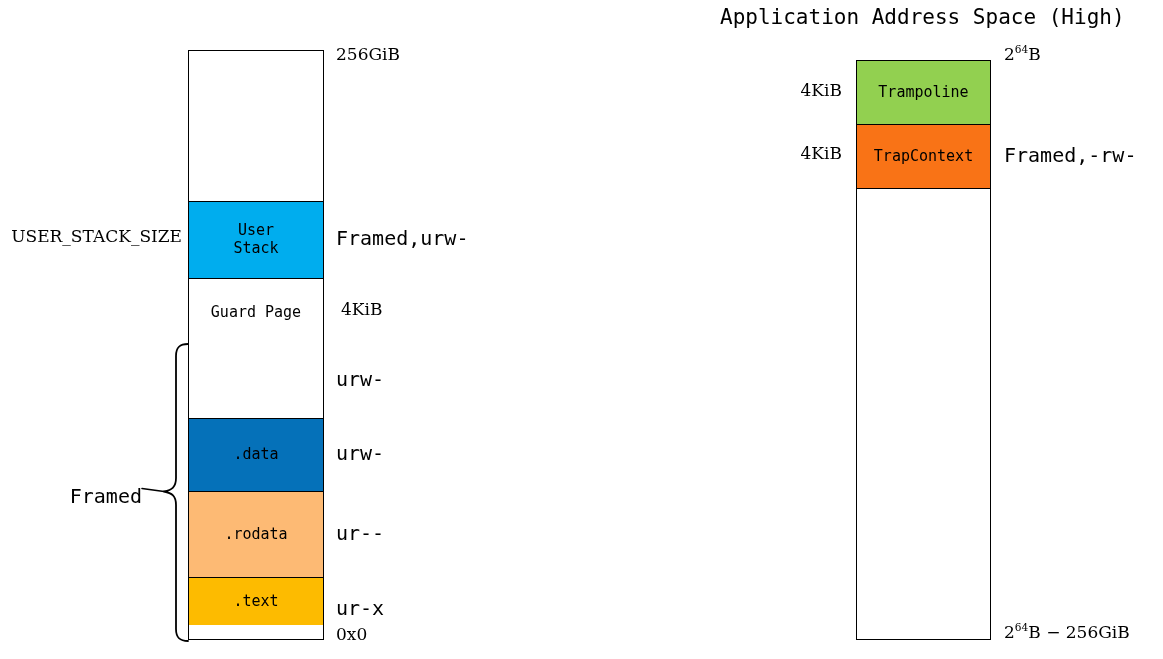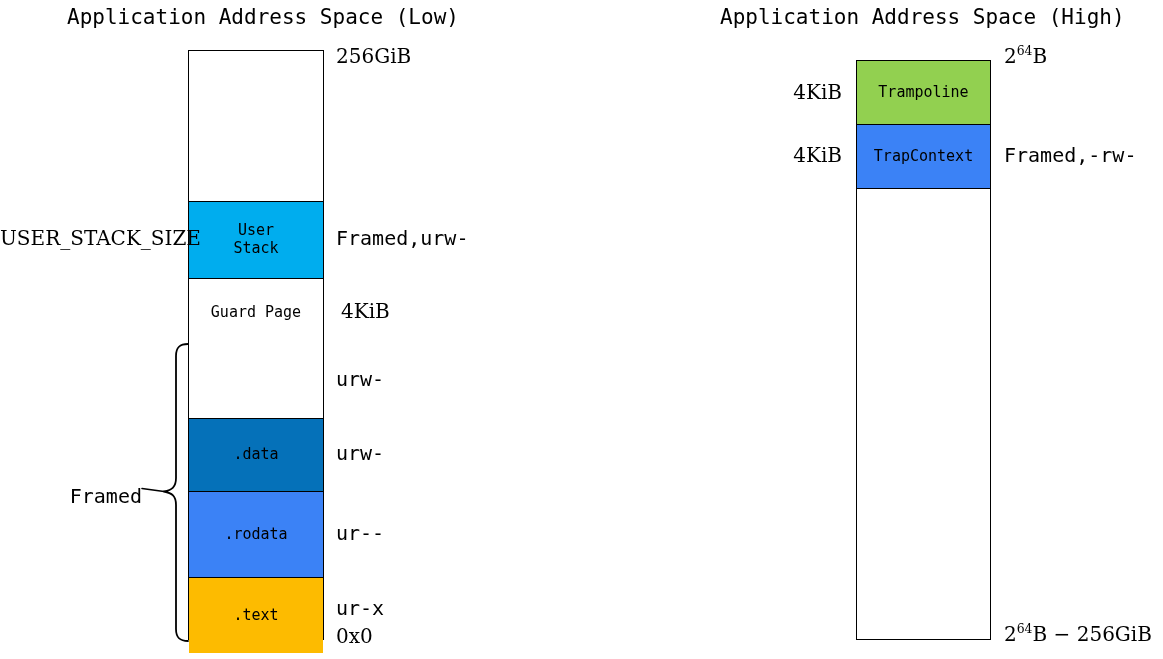--- a/index.html
+++ b/index.html
@@ -54,21 +54,21 @@
     position: absolute;
     white-space: nowrap;
     color: #000000;
   }
   .lbl-mono {
     font-family: "DejaVu Sans Mono", monospace;
     font-size: 20px;
   }
   .lbl-serif {
     font-family: "DejaVu Serif", serif;
-    font-size: 20px;
+    font-size: 17px;
   }
   .right-of {
     text-align: left;
   }
   .left-of {
     text-align: right;
   }
   .brace-wrap {
     position: absolute;
   }
@@ -77,21 +77,20 @@
     vertical-align: super;
     line-height: 0;
   }
   .nowrap { white-space: nowrap; }
 </style>
 </head>
 <body>
 
 <div id="canvas">
 
-  <div class="panel-title" style="left:67px; top:5px;">Application Address Space (Low)</div>
 
   <div class="column" style="left:188px; top:50px; width:136px; height:590px;">
 
     <div class="seg" style="top:0px; height:150px; background:#ffffff;">
       <span></span>
     </div>
 
     <div class="seg bordered-top" style="top:150px; height:77px; background:#00ADEE;">
       <span>
         <span>User</span><br>
@@ -101,25 +100,25 @@
 
     <div class="seg bordered-top" style="top:227px; height:68px; background:#ffffff;">
       <span>Guard Page</span>
     </div>
 
 
     <div class="seg bordered-top" style="top:367px; height:73px; background:#0571B9;">
       <span>.data</span>
     </div>
 
-    <div class="seg bordered-top" style="top:440px; height:86px; background:#3b82f6;">
+    <div class="seg bordered-top" style="top:440px; height:86px; background:#fdba74;">
       <span>.rodata</span>
     </div>
 
-    <div class="seg bordered-top" style="top:526px; height:76px; background:#FDBB00;">
+    <div class="seg bordered-top" style="top:526px; height:48px; background:#FDBB00;">
       <span>.text</span>
     </div>
   </div>
 
   <div class="side-label lbl-serif right-of" style="left:336px; top:44px;">256GiB</div>
 
   <div class="side-label lbl-mono right-of" style="left:336px; top:226px;">Framed,urw-</div>
 
   <div class="side-label lbl-serif right-of" style="left:341px; top:299px;">4KiB</div>
 
@@ -145,21 +144,21 @@
   </div>
 
   <div class="panel-title" style="left:720px; top:5px;">Application Address Space (High)</div>
 
   <div class="column" style="left:856px; top:60px; width:135px; height:580px;">
 
     <div class="seg" style="top:0px; height:63px; background:#92D050;">
       <span>Trampoline</span>
     </div>
 
-    <div class="seg bordered-top" style="top:63px; height:64px; background:#3b82f6;">
+    <div class="seg bordered-top" style="top:63px; height:64px; background:#f97316;">
       <span>TrapContext</span>
     </div>
 
     <div class="seg bordered-top" style="top:127px; height:450px; background:#ffffff;">
       <span></span>
     </div>
   </div>
 
   <div class="side-label lbl-serif left-of" style="left:690px; top:80px; width:152px;">4KiB</div>
 

